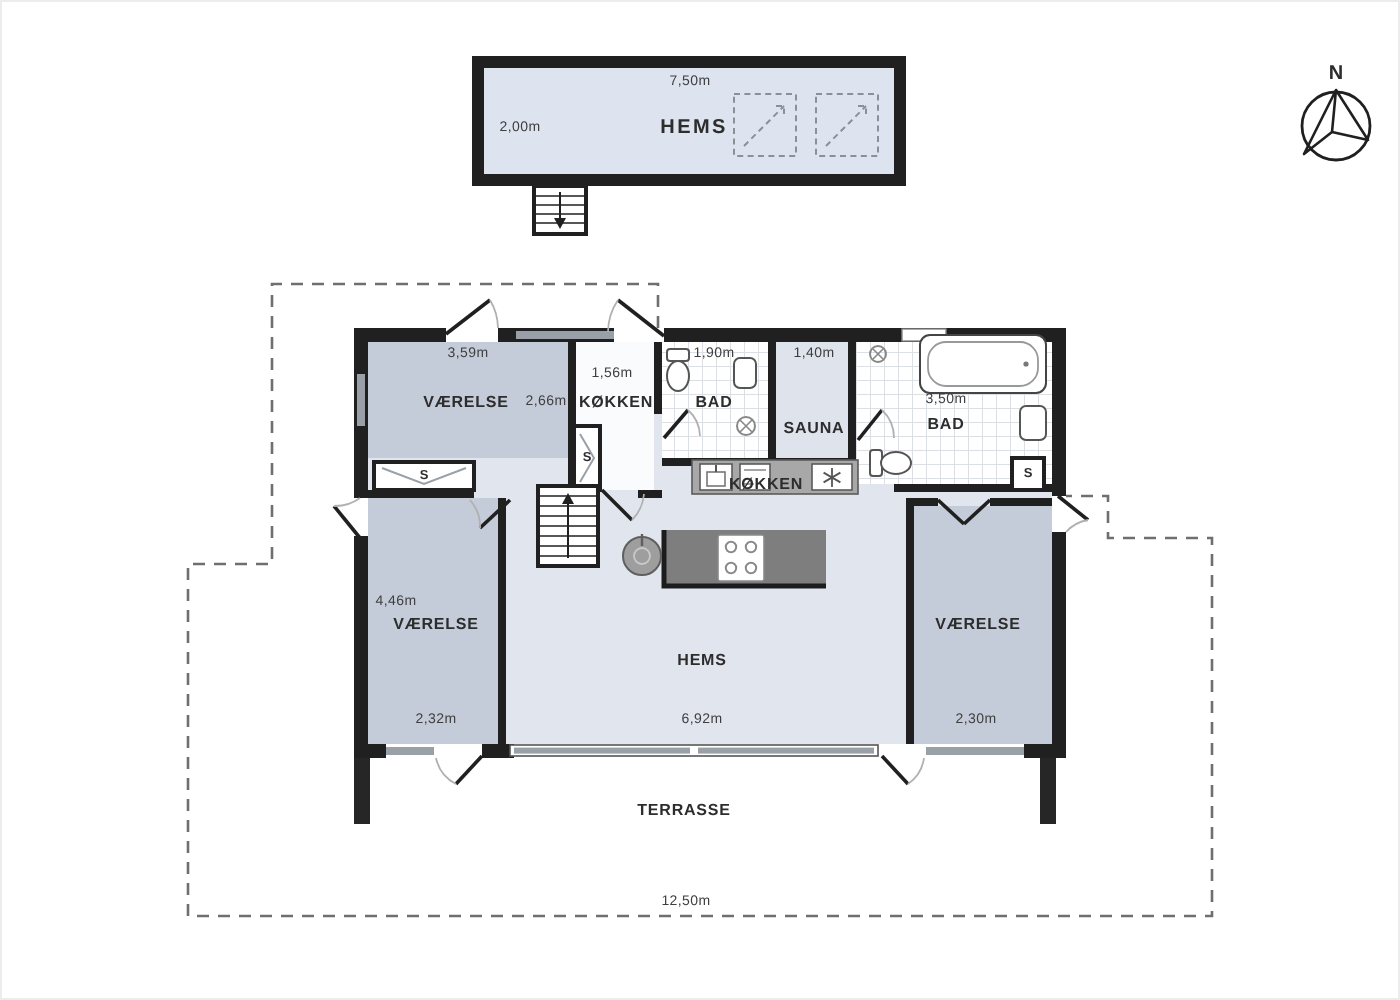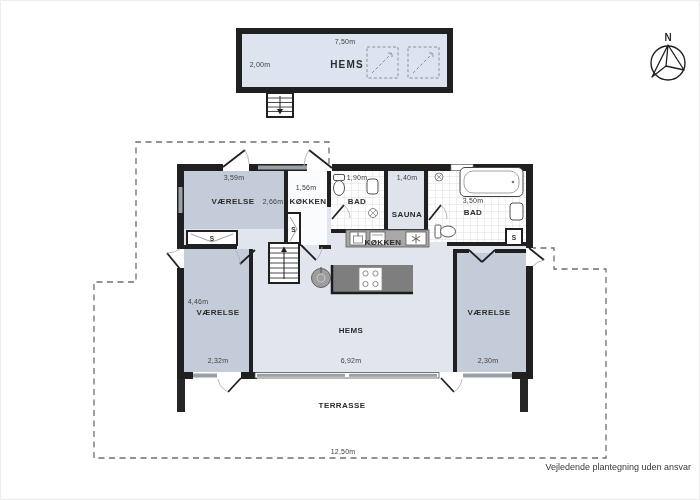--- a/index.html
+++ b/index.html
@@ -231,15 +231,14 @@
 <div class="lbl room" style="left:488px;top:311px">VÆRELSE</div>
 <div class="lbl dim" style="left:487px;top:359px">2,30m</div>
 
 <div class="lbl room" style="left:341px;top:404px">TERRASSE</div>
 <div class="lbl dim" style="left:342px;top:450px">12,50m</div>
 
 <div class="lbl s-lbl" style="left:211px;top:237px">S</div>
 <div class="lbl s-lbl" style="left:292.5px;top:228px">S</div>
 <div class="lbl s-lbl" style="left:513px;top:236px">S</div>
 
-<div class="disclaimer">Vejledende plantegning uden ansvar</div>
 
 </div>
 
 </body></html>

